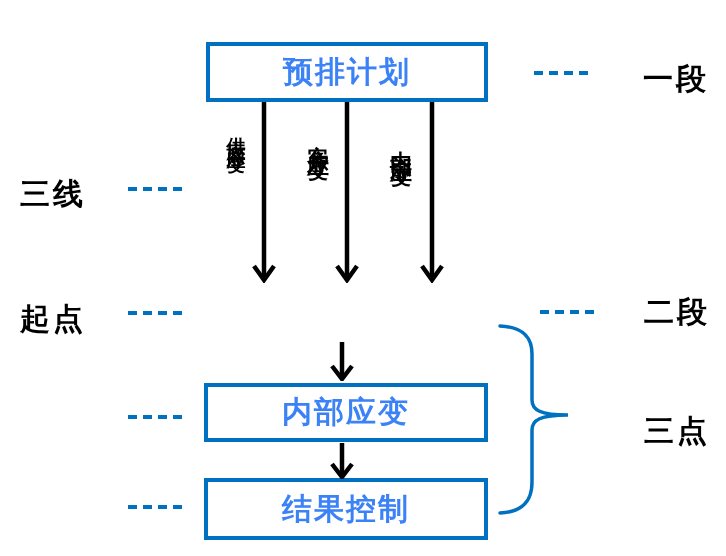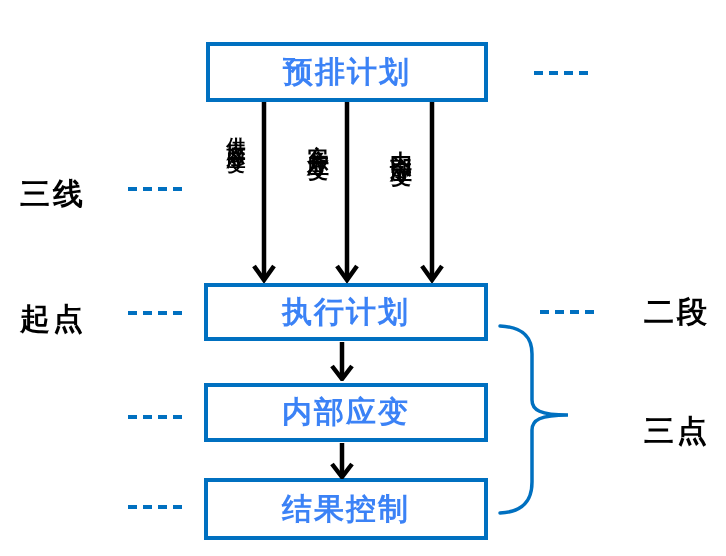--- a/index.html
+++ b/index.html
@@ -83,23 +83,20 @@
   }
 </style>
 </head>
 <body>
 
 <div class="canvas">
 
   <div class="box box-top">
     <span>预排计划</span>
   </div>
-  <div class="box box-exec">
-    <span>执行计划</span>
-  </div>
   <div class="box box-proc">
     <span>内部应变</span>
   </div>
   <div class="box box-result">
     <span>结果控制</span>
   </div>
 
   <svg class="arrow" style="left:251px; top:102px;" width="26" height="181" viewBox="0 0 26 181">
     <line x1="13" y1="0" x2="13" y2="176" stroke="#000000" stroke-width="4.5"></line>
     <path d="M 3,164 L 13,178 L 23,164" fill="none" stroke="#000000" stroke-width="4.5"></path>
@@ -130,20 +127,21 @@
   <div class="dash dash-sanxian"></div>
 
   <div class="side-label lbl-qidian">起点</div>
   <div class="dash dash-qidian"></div>
 
   <div class="dash dash-guocheng"></div>
 
   <div class="dash dash-zhongdian"></div>
 
   <div class="dash dash-yiduan"></div>
+  <div class="side-label lbl-yiduan">一段</div>
 
   <div class="dash dash-erduan"></div>
   <div class="side-label lbl-erduan">二段</div>
 
   <svg class="brace" width="84" height="196" viewBox="0 0 84 196">
     <path d="M 6,4 C 28,5 38,14 38,32 L 38,78 C 38,88 46,93 74,93 C 46,93 38,98 38,108 L 38,160 C 38,180 28,190 6,191" fill="none" stroke="#0070C0" stroke-width="3.5" stroke-linecap="round"></path>
   </svg>
   <div class="side-label lbl-sandian">三点</div>
 
 </div>

